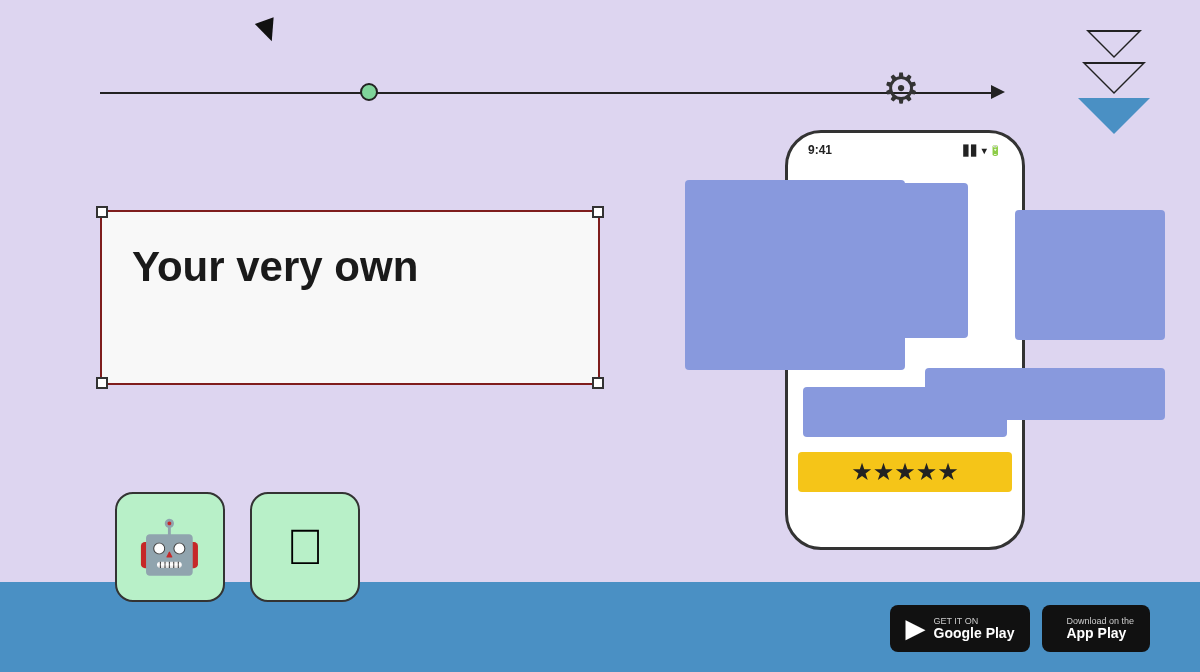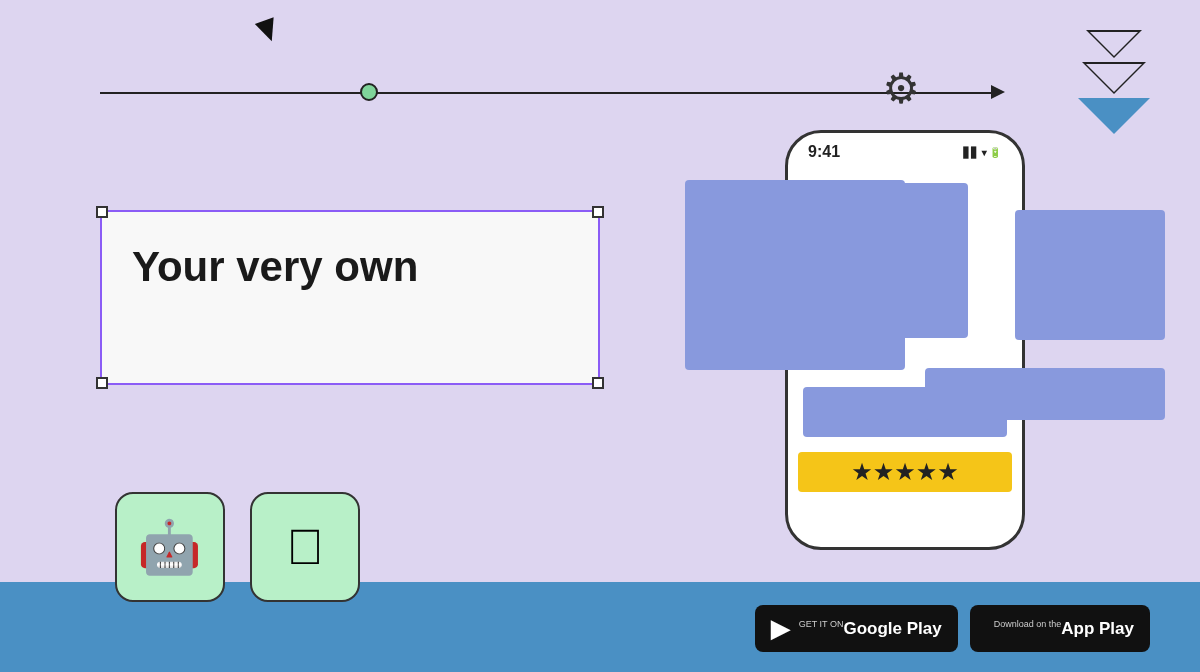--- a/index.html
+++ b/index.html
@@ -153,21 +153,21 @@
       border-top: 36px solid #4a90c4;
     }
 
     
     .text-box {
       position: absolute;
       top: 210px;
       left: 100px;
       width: 500px;
       height: 175px;
-      border: 2px solid #8b5cf6;
+      border: 2px solid #7f1d1d;
       background: #f8f8f8;
       z-index: 2;
     }
     .handle {
       position: absolute;
       width: 12px;
       height: 12px;
       border: 2px solid #333;
       background: white;
     }
@@ -231,21 +231,21 @@
       top: 10px;
       left: 20px;
       right: 20px;
       display: flex;
       justify-content: space-between;
       align-items: center;
       font-size: 11px;
       font-weight: 600;
       color: #222;
     }
-    .phone-time { font-size: 16px; font-weight: 700; }
+    .phone-time { font-size: 12px; font-weight: 700; }
     .phone-icons { font-size: 10px; }
 
     
     .phone-block-large {
       position: absolute;
       top: 50px;
       left: 15px;
       width: 165px;
       height: 155px;
       background: #8899dd;
@@ -321,22 +321,22 @@
       color: white;
       border-radius: 8px;
       padding: 8px 16px;
       display: flex;
       align-items: center;
       gap: 8px;
       cursor: pointer;
     }
     .badge-icon { font-size: 26px; }
     .badge-text-small { font-size: 9px; color: #ccc; line-height: 1; }
-    .badge-text-large { font-size: 17px; font-weight: 700; line-height: 1; }
-    .badge-text-col { display: flex; flex-direction: row; }
+    .badge-text-large { font-size: 14px; font-weight: 700; line-height: 1; }
+    .badge-text-col { display: flex; flex-direction: column; }
   </style>
 </head>
 <body>
 
 <div class="bg"></div>
 
 <div class="floor"></div>
 
 <div class="timeline">
   <div class="timeline-line"></div>

